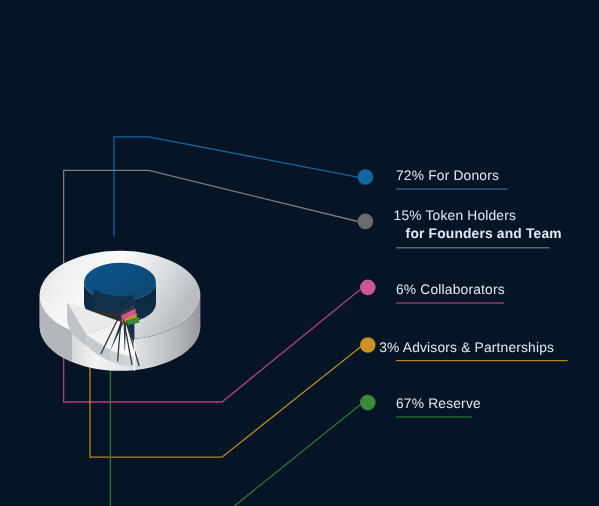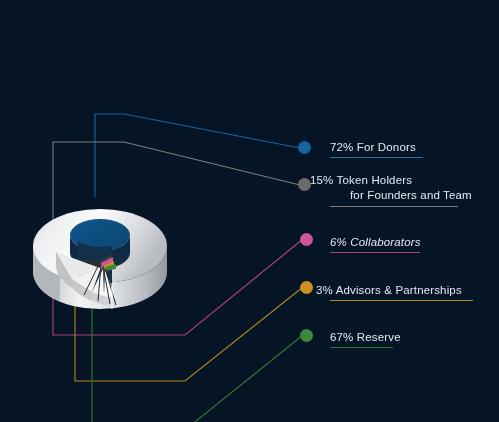--- a/index.html
+++ b/index.html
@@ -135,28 +135,28 @@
   </svg>
 
   <div class="legend-row" style="left:0;top:0;">
     <span class="legend-dot" style="left:298px;top:94px;width:13px;height:13px;background:#1565a0;"></span>
     <span class="legend-text" style="left:330px;top:93px;">72% For Donors</span>
     <span class="legend-rule" style="left:330px;top:110px;width:93px;background:#2f6f9e;"></span>
   </div>
 
   <div class="legend-row" style="left:0;top:0;">
     <span class="legend-dot" style="left:298px;top:131px;width:13px;height:13px;background:#6b6b6b;"></span>
-    <span class="legend-text" style="left:310px;top:126px;">15% Token Holders</span>
-    <span class="legend-text" style="left:350px;top:141px;">for Founders and Team</span>
+    <span class="legend-text" style="left:328px;top:126px;">15% Token Holders</span>
+    <span class="legend-text" style="left:338px;top:141px;font-weight:bold;">for Founders and Team</span>
     <span class="legend-rule" style="left:330px;top:159px;width:128px;background:#7c7c7c;"></span>
   </div>
 
   <div class="legend-row" style="left:0;top:0;">
     <span class="legend-dot" style="left:300px;top:186px;width:13px;height:13px;background:#cc5699;"></span>
-    <span class="legend-text" style="left:330px;top:188px;font-style:italic;">6% Collaborators</span>
+    <span class="legend-text" style="left:330px;top:188px;">6% Collaborators</span>
     <span class="legend-rule" style="left:330px;top:205px;width:90px;background:#b0417f;"></span>
   </div>
 
   <div class="legend-row" style="left:0;top:0;">
     <span class="legend-dot" style="left:300px;top:234px;width:13px;height:13px;background:#cc8f22;"></span>
     <span class="legend-text" style="left:316px;top:236px;">3% Advisors &amp; Partnerships</span>
     <span class="legend-rule" style="left:330px;top:253px;width:143px;background:#b5871f;"></span>
   </div>
 
   <div class="legend-row" style="left:0;top:0;">

